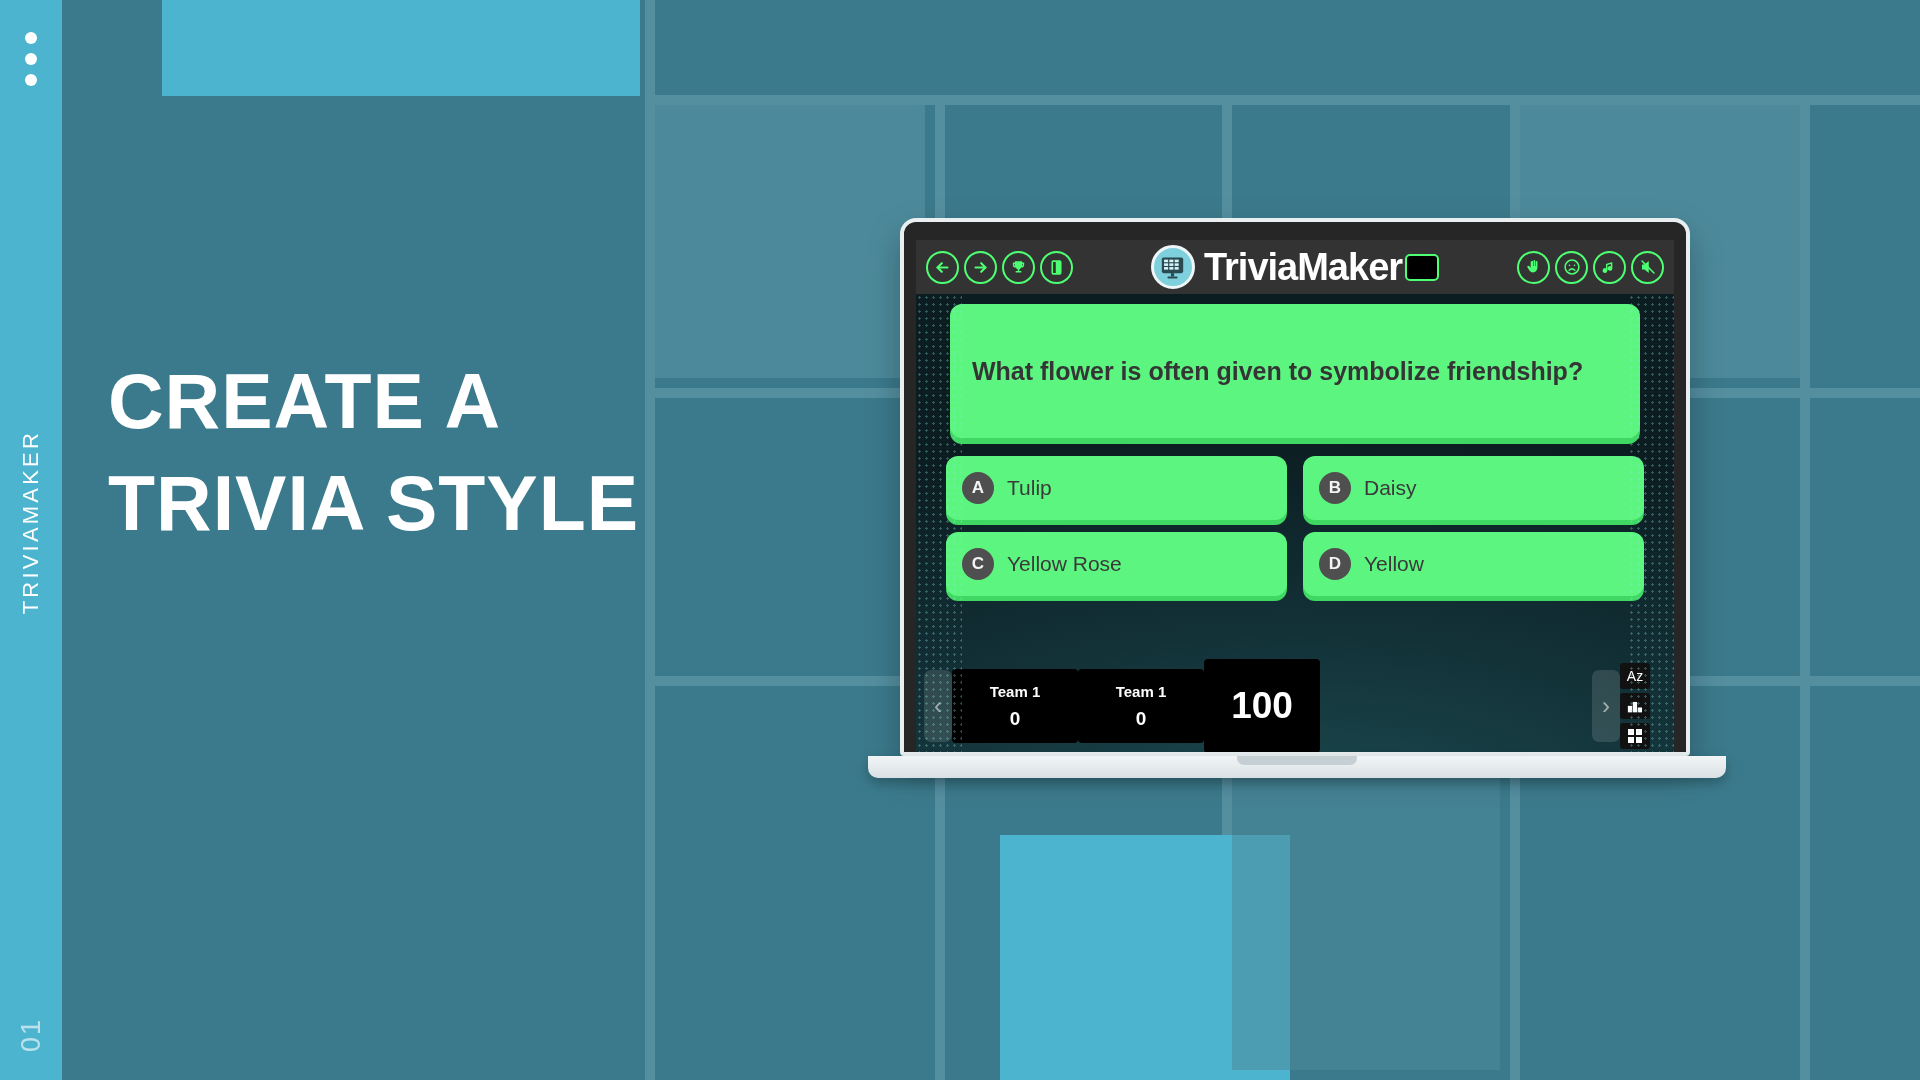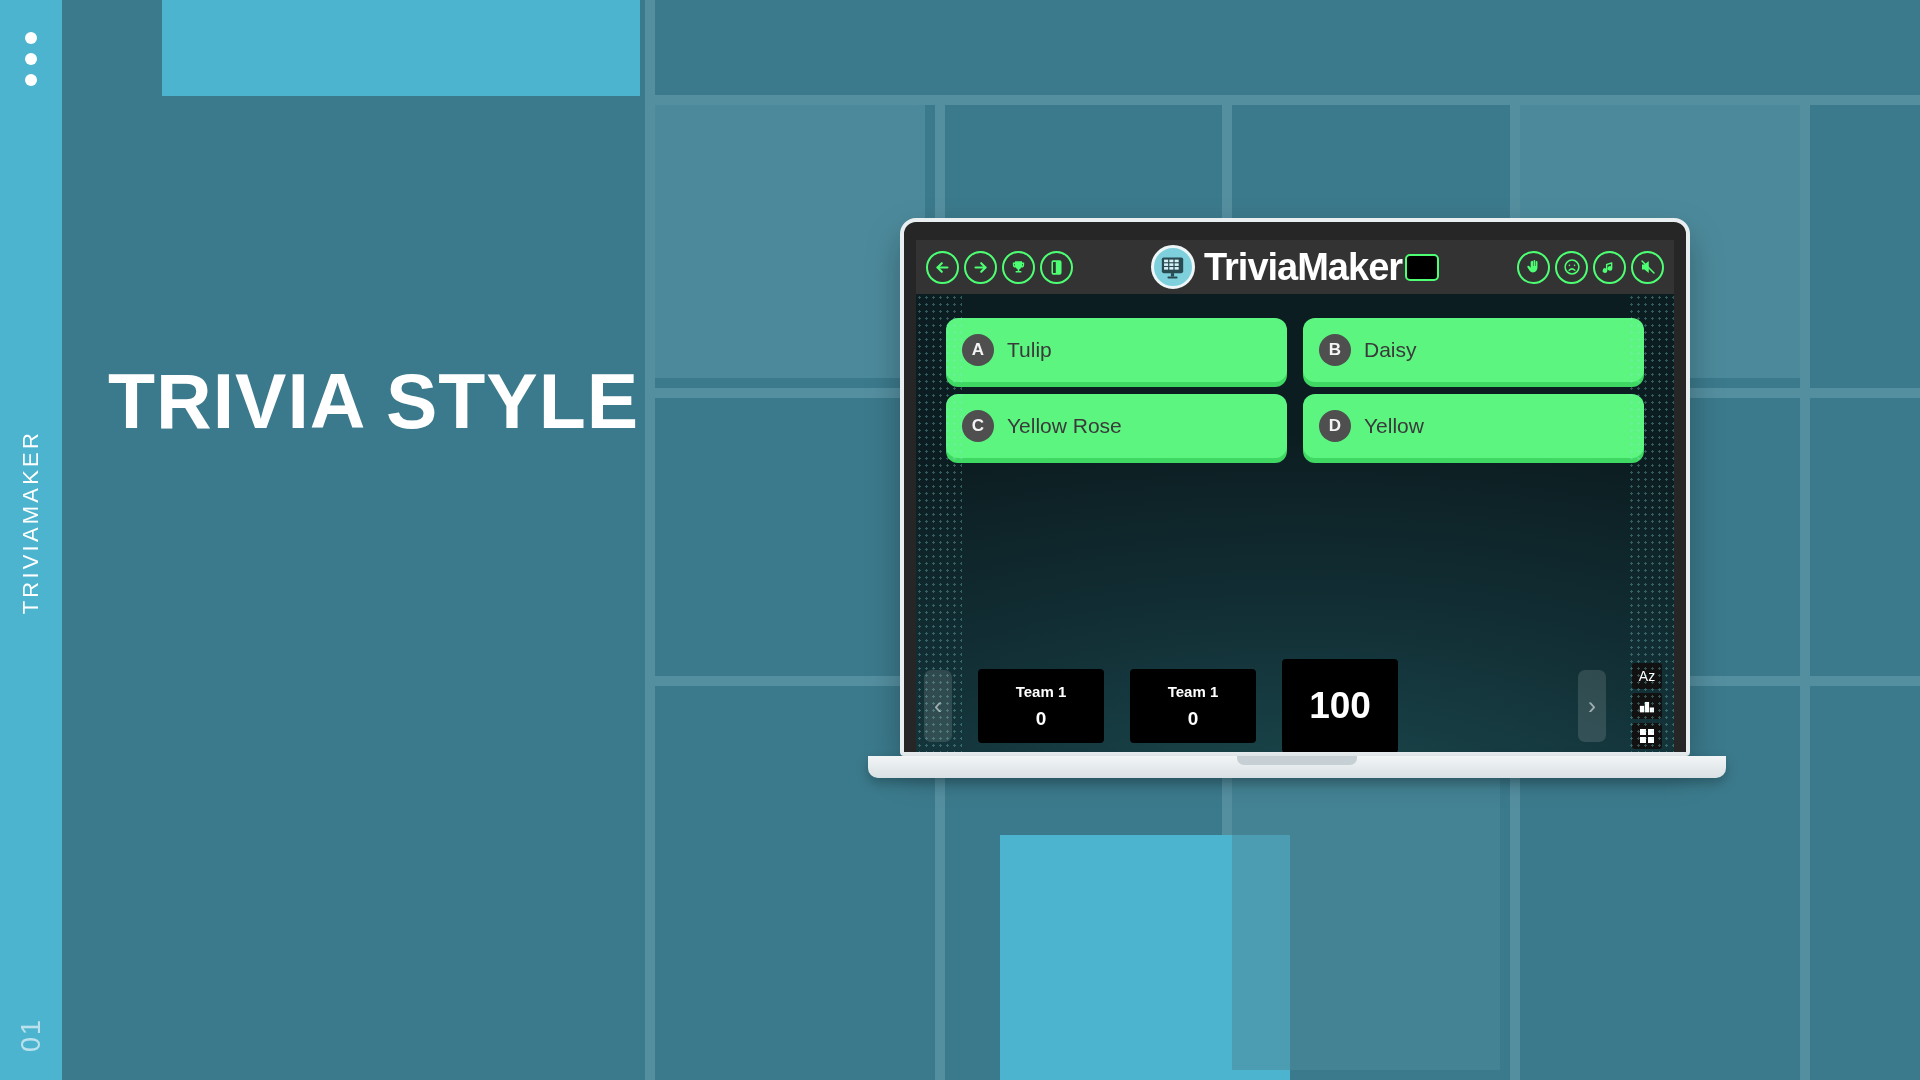--- a/index.html
+++ b/index.html
@@ -164,22 +164,22 @@
     width:32px; height:32px; border-radius:50%;
     background:#4f4f4f; color:#f3f3f3;
     display:flex; align-items:center; justify-content:center;
     font-size:17px; font-weight:bold; flex:none;
   }
   .ans .txt { color:#3a3a3a; font-size:21px; font-weight:500; }
 
   
   #scorebar {
     margin-top:auto; height:92px;
-    display:flex; align-items:center; gap:26px;
-    padding:0 12px 8px 8px;
+    display:flex; align-items:center; gap:0;
+    padding:0 24px 8px 8px;
   }
   .nav-pad {
     width:28px; height:72px; border-radius:7px;
     background:rgba(255,255,255,0.13);
     color:rgba(255,255,255,0.55);
     display:flex; align-items:center; justify-content:center;
     font-size:24px; cursor:pointer; flex:none;
   }
   .team {
     width:126px; height:74px; background:#000;
@@ -230,20 +230,21 @@
     <div id="rail-dots">
       <i></i>
         <i></i>
         <i></i>
     </div>
     <div id="rail-vtext">TRIVIAMAKER</div>
     <div id="rail-num">01</div>
   </div>
 
   <h1 id="headline">
+    <span class="ln">Create a</span>
     <span class="ln">Trivia Style</span>
   </h1>
 
   <div id="laptop">
     <div id="lid">
 
       <div id="toolbar">
         <div class="tb-left">
           <div class="ic">
             <svg width="17" height="17" viewBox="0 0 24 24" fill="none" stroke="#4dff72" stroke-width="3" stroke-linecap="round" stroke-linejoin="round">
@@ -318,20 +319,23 @@
                 <path d="M4 4l16 16"></path>
               </svg>
           </div>
         </div>
       </div>
 
       <div id="screen">
         <div id="dots-l"></div>
         <div id="dots-r"></div>
 
+        <div id="question">
+          <div id="question-text">What flower is often given to symbolize friendship?</div>
+        </div>
 
         <div id="answers">
           <div class="ans">
             <span class="pill">A</span>
             <span class="txt">Tulip</span>
           </div>
           <div class="ans">
             <span class="pill">B</span>
             <span class="txt">Daisy</span>
           </div>

